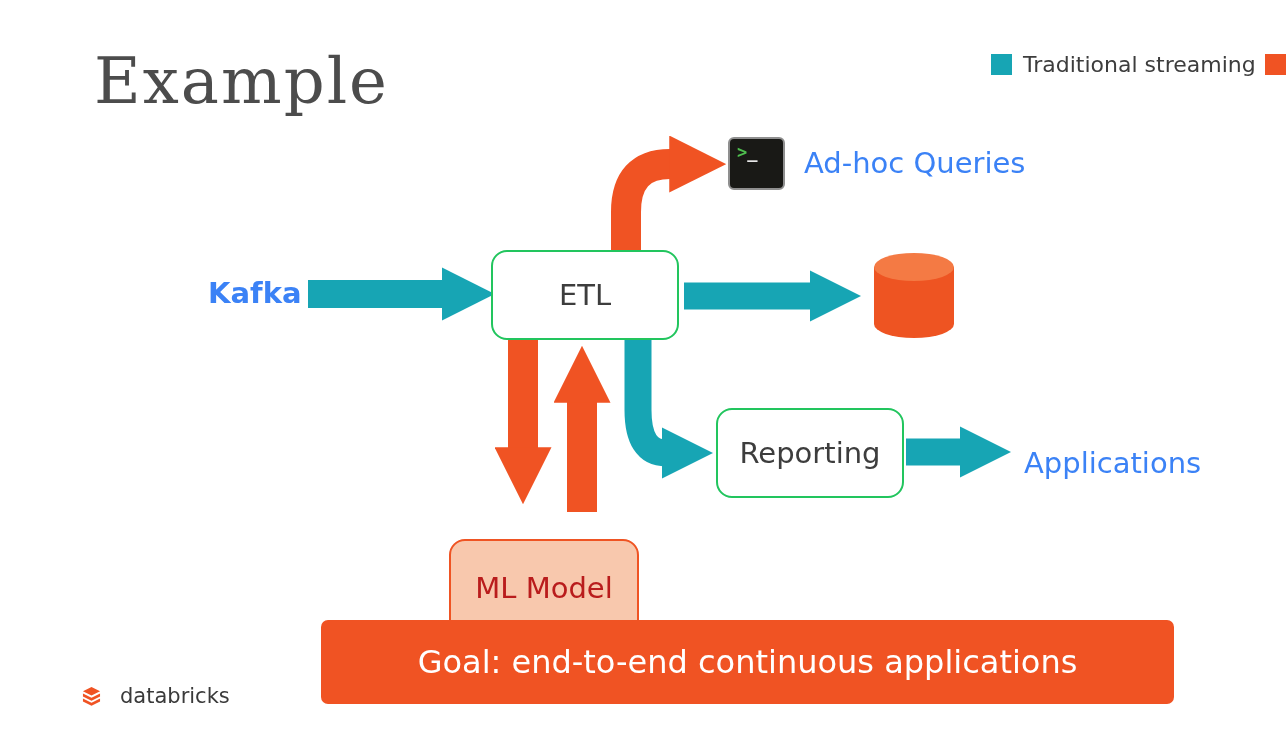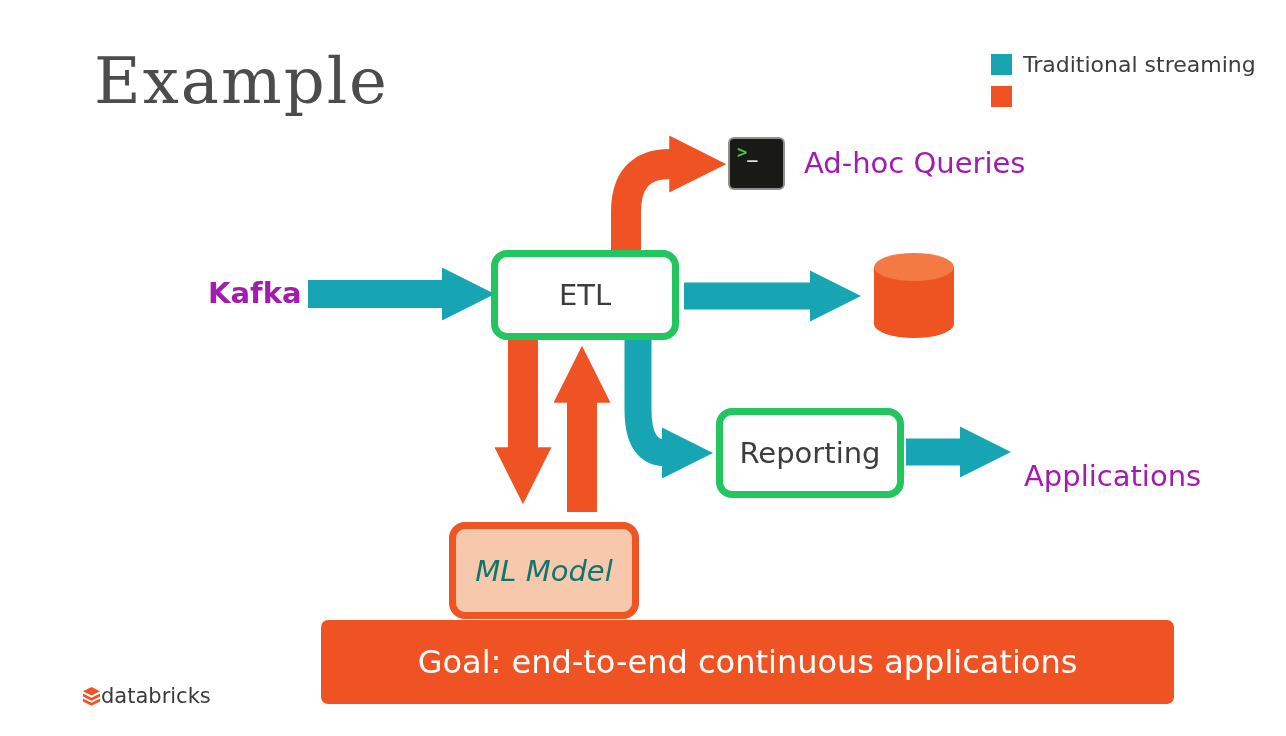--- a/index.html
+++ b/index.html
@@ -5,62 +5,62 @@
   html,body { margin:0; padding:0; background:#ffffff; }
   .slide {
     position:relative; width:1286px; height:736px; background:#ffffff; overflow:hidden;
     font-family:"DejaVu Sans","Liberation Sans",sans-serif; color:#3d3d3d;margin-left:36px;
   }
   .title {
     position:absolute; left:58px; top:44px; margin:0;
     font-family:"DejaVu Serif","Liberation Serif",serif;
     font-size:64px; font-weight:400; color:#4c4c4c; letter-spacing:2px;
   }
-  .legend { position:absolute; left:955px; top:52px; display:flex; flex-direction:column; gap:9px; z-index:2; }
+  .legend { position:absolute; left:955px; top:52px; display:flex; flex-direction:row; gap:9px; z-index:2; }
   .legend-row { display:flex; align-items:center; gap:11px; font-size:22px; color:#3d3d3d; }
   .swatch { width:21px; height:21px; flex:0 0 auto; }
   .swatch.teal { background:#17a5b4; }
   .swatch.orange { background:#f05323; }
 
   svg.arrows { position:absolute; left:0; top:0; z-index:1; }
 
   .node-box {
     position:absolute; z-index:2; display:flex; align-items:center; justify-content:center;
-    background:#ffffff; border:7px solid #22c55e; border-radius:16px;
+    background:#ffffff; border:2px solid #22c55e; border-radius:16px;
     font-size:29px; color:#3d3d3d; box-sizing:border-box;
   }
   .etl-box       { left:455px; top:250px; width:188px; height:90px; }
   .reporting-box { left:680px; top:408px; width:188px; height:90px;align-items:center; }
-  .ml-box        { left:413px; top:522px; width:190px; height:97px; background:#f8c8ad; border-color:#ef5423; color:#0f766e;font-style:italic; }
+  .ml-box        { left:413px; top:539px; width:190px; height:97px; background:#f8c8ad; border-color:#ef5423; color:#b91c1c; }
 
-  .flabel { position:absolute; z-index:2; font-size:29px; line-height:35px; color:#a21caf; white-space:nowrap; }
+  .flabel { position:absolute; z-index:2; font-size:29px; line-height:35px; color:#3b82f6; white-space:nowrap; }
   .kafka-label        { left:172px; top:276px;font-weight:bold; }
   .adhoc-label        { left:768px; top:146px; }
   .database-label     { left:940px; top:279px; }
-  .applications-label { left:988px; top:459px; }
+  .applications-label { left:988px; top:446px; }
 
   .terminal {
     position:absolute; left:692px; top:137px; width:57px; height:53px; z-index:2;
     background:#191916; border:2px solid #8f8f8f; border-radius:6px; box-sizing:border-box;
     padding:5px 0 0 7px; font-family:"DejaVu Sans Mono","Liberation Mono",monospace;
     font-size:17px; line-height:1; font-weight:bold;
   }
   .terminal .prompt { color:#4fbf4f; }
   .terminal .cursor { color:#e8e8e8; }
 
   .db-cylinder { position:absolute; left:833px; top:251px; z-index:2; line-height:0; }
 
   .banner {
     position:absolute; left:285px; top:620px; width:853px; height:84px; z-index:2;
     background:#f05323; border-radius:7px;
     display:flex; align-items:center; justify-content:center;
     color:#ffffff; font-size:32px;
   }
 
-  .brand { position:absolute; left:46px; top:684px; z-index:2; display:flex; align-items:center; gap:0; }
+  .brand { position:absolute; left:46px; top:684px; z-index:2; display:flex; align-items:center; gap:19px; }
   .brand-text { font-size:21px; color:#3a3a3a; }
 </style>
 </head>
 <body>
 
 <div class="slide">
 
   <h1 class="title">Example</h1>
 
   <div class="legend">

